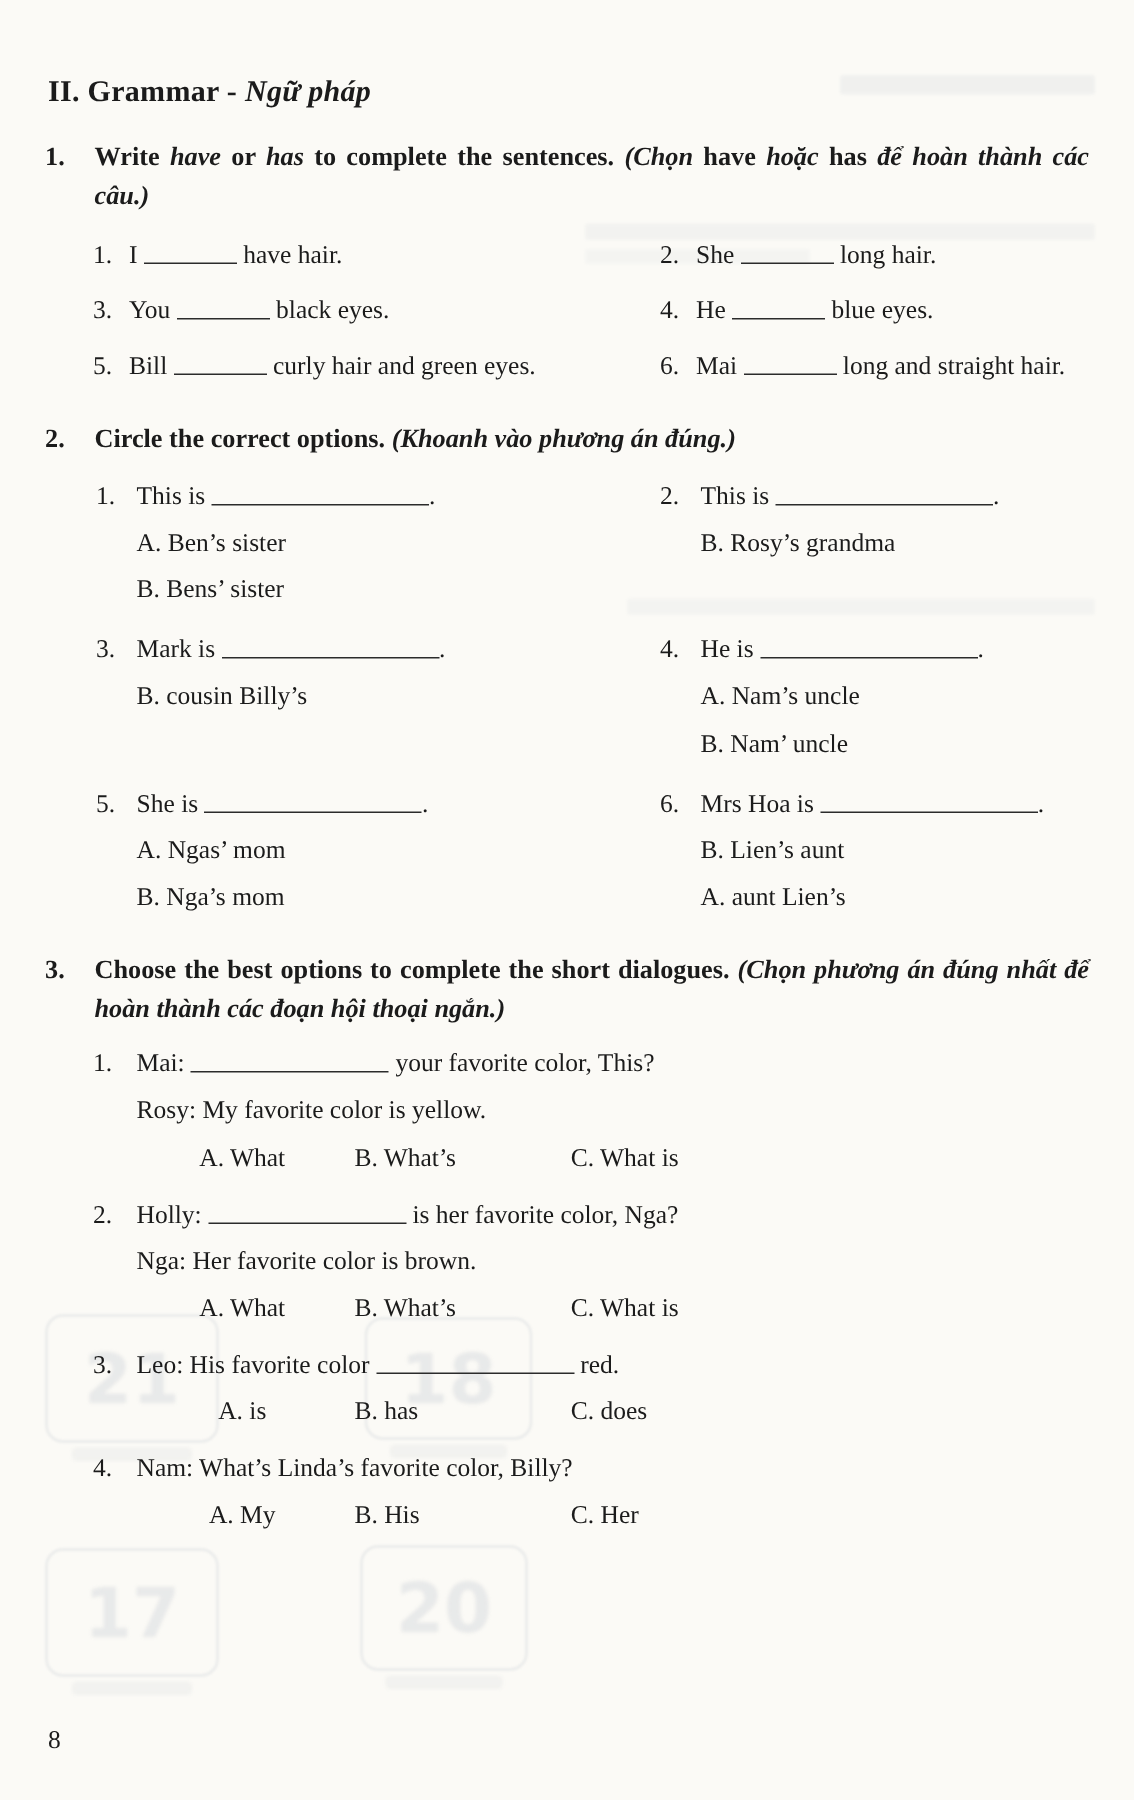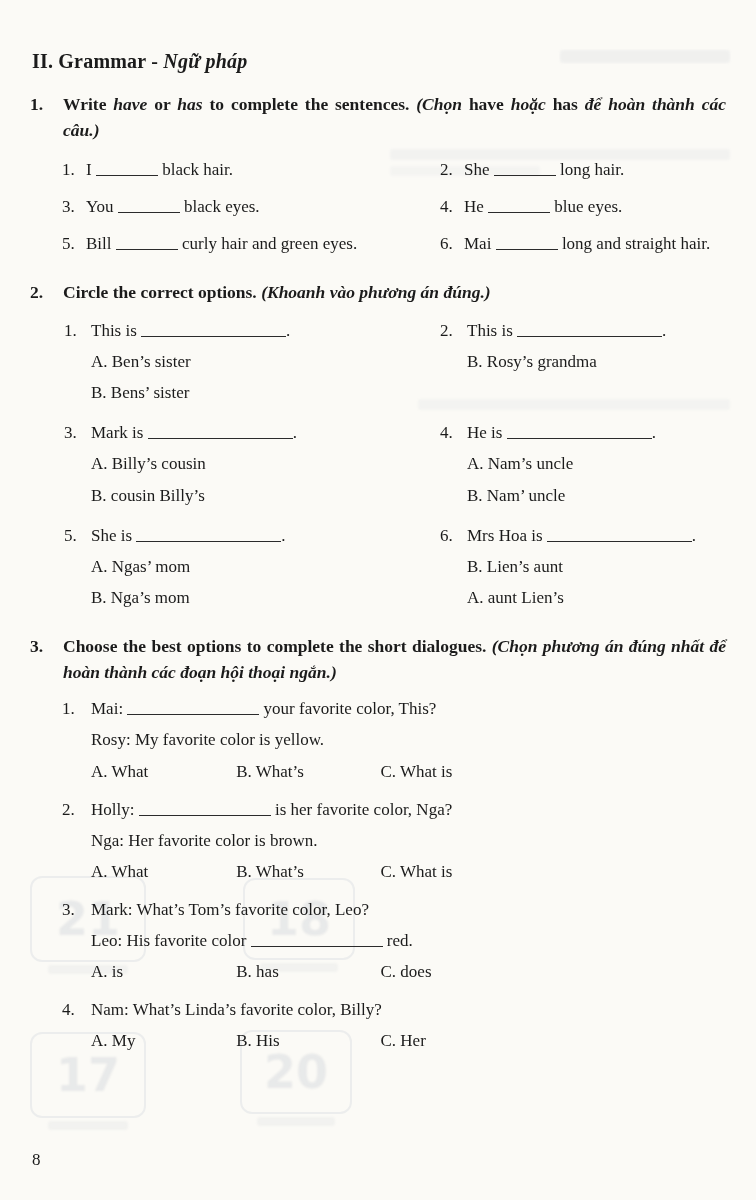--- a/index.html
+++ b/index.html
@@ -58,21 +58,21 @@
   .q2 { position:relative; padding-left:27px; }
   .q2 .stem { margin-bottom:9px; }
   .q2 .opt { margin-top:9px; }
   .q2 .opt:first-of-type { margin-top:0; }
 
   
   .s3-list { margin:13px 0 0 32px; font-size:17px; line-height:1.3; }
   .s3-item { position:relative; padding-left:29px; margin-bottom:16px; }
   .s3-item .line { margin-bottom:9px; }
   .oc { display:inline-block; }
-  .o1 { width:141px; }
+  .o1 { width:141px;text-align:center; }
   .o2 { width:140px; }
 
   .page-number { position:absolute; left:32px; bottom:30px; font-size:17px; }
 
   
   .g-bar { position:absolute; background:#8a97ab; opacity:0.07; border-radius:2px; filter:blur(1px); }
   .g-card {
     position:absolute;
     border:2px solid rgba(135,150,170,0.12);
     border-radius:12px;
@@ -119,21 +119,21 @@
 
   <div class="sec">
     <div class="sec-head">
       <span class="secnum">1.</span><span>Write </span><i>have</i><span> or </span><i>has</i><span> to complete the sentences. </span><i>(Chọn </i><span>have</span><i> hoặc </i><span>has</span><i> để hoàn thành các câu.)</i>
     </div>
     <div class="s1-grid">
       <div class="q">
         <span class="qn">1.</span>
         <span>I</span>
         <span class="bl bl-62"></span>
-        <span>black hair.</span>
+        <span>have hair.</span>
       </div>
       <div class="q">
         <span class="qn">2.</span>
         <span>She</span>
         <span class="bl bl-62"></span>
         <span>long hair.</span>
       </div>
       <div class="q">
         <span class="qn">3.</span>
         <span>You</span>
@@ -185,21 +185,20 @@
         </div>
         <div class="opt">B. Rosy’s grandma</div>
       </div>
 
       <div class="q2">
         <div class="stem">
           <span class="qn">3.</span>
           <span>Mark is</span>
           <span class="bl bl-145"></span><span>.</span>
         </div>
-        <div class="opt">A. Billy’s cousin</div>
         <div class="opt">B. cousin Billy’s</div>
       </div>
 
       <div class="q2">
         <div class="stem">
           <span class="qn">4.</span>
           <span>He is</span>
           <span class="bl bl-145"></span><span>.</span>
         </div>
         <div class="opt">A. Nam’s uncle</div>
@@ -261,21 +260,20 @@
         <div class="optrow">
           <span class="oc o1">A. What</span>
           <span class="oc o2">B. What’s</span>
           <span class="oc">C. What is</span>
         </div>
       </div>
 
       <div class="s3-item">
         <div class="line">
           <span class="qn">3.</span>
-          <span>Mark: What’s Tom’s favorite color, Leo?</span>
         </div>
         <div class="line">
           <span>Leo: His favorite color</span>
           <span class="bl bl-132"></span>
           <span>red.</span>
         </div>
         <div class="optrow">
           <span class="oc o1">A. is</span>
           <span class="oc o2">B. has</span>
           <span class="oc">C. does</span>

